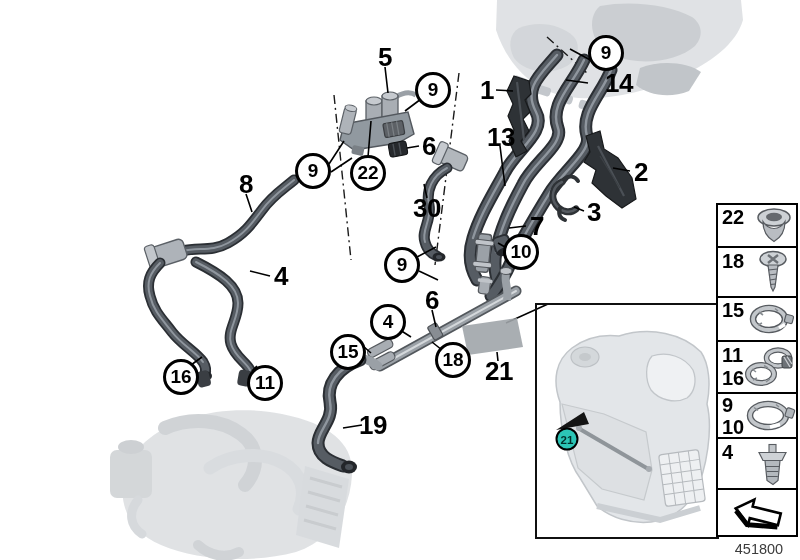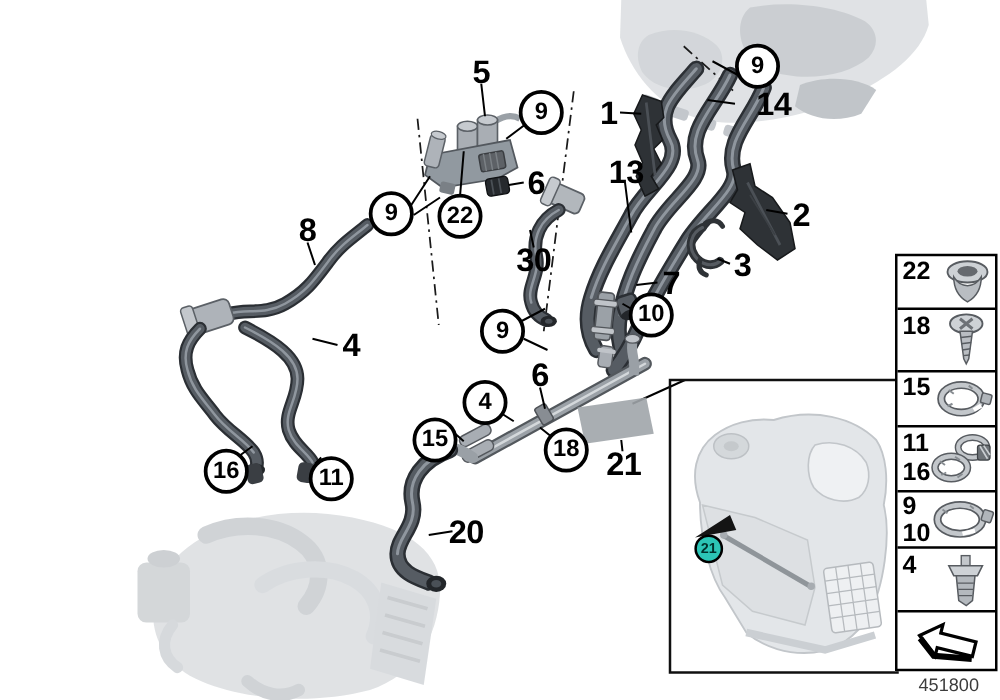--- a/index.html
+++ b/index.html
@@ -246,21 +246,21 @@
   <div class="lbl" style="left:501px;top:137px">13</div>
   <div class="lbl" style="left:641px;top:172px">2</div>
   <div class="lbl" style="left:594px;top:212px">3</div>
   <div class="lbl" style="left:429px;top:146px">6</div>
   <div class="lbl" style="left:427px;top:208px">30</div>
   <div class="lbl" style="left:537px;top:226px">7</div>
   <div class="lbl" style="left:246px;top:184px">8</div>
   <div class="lbl" style="left:281px;top:276px">4</div>
   <div class="lbl" style="left:432px;top:300px">6</div>
   <div class="lbl" style="left:499px;top:371px">21</div>
-  <div class="lbl" style="left:373px;top:425px">20</div>
+  <div class="lbl" style="left:373px;top:425px">19</div>
 
   <div class="circ" style="left:313px;top:171px">9</div>
   <div class="circ" style="left:433px;top:90px">9</div>
   <div class="circ" style="left:606px;top:53px">9</div>
   <div class="circ" style="left:402px;top:265px">9</div>
   <div class="circ" style="left:368px;top:173px">22</div>
   <div class="circ" style="left:521px;top:252px">10</div>
   <div class="circ" style="left:181px;top:377px">16</div>
   <div class="circ" style="left:265px;top:383px">11</div>
   <div class="circ" style="left:348px;top:352px">15</div>

